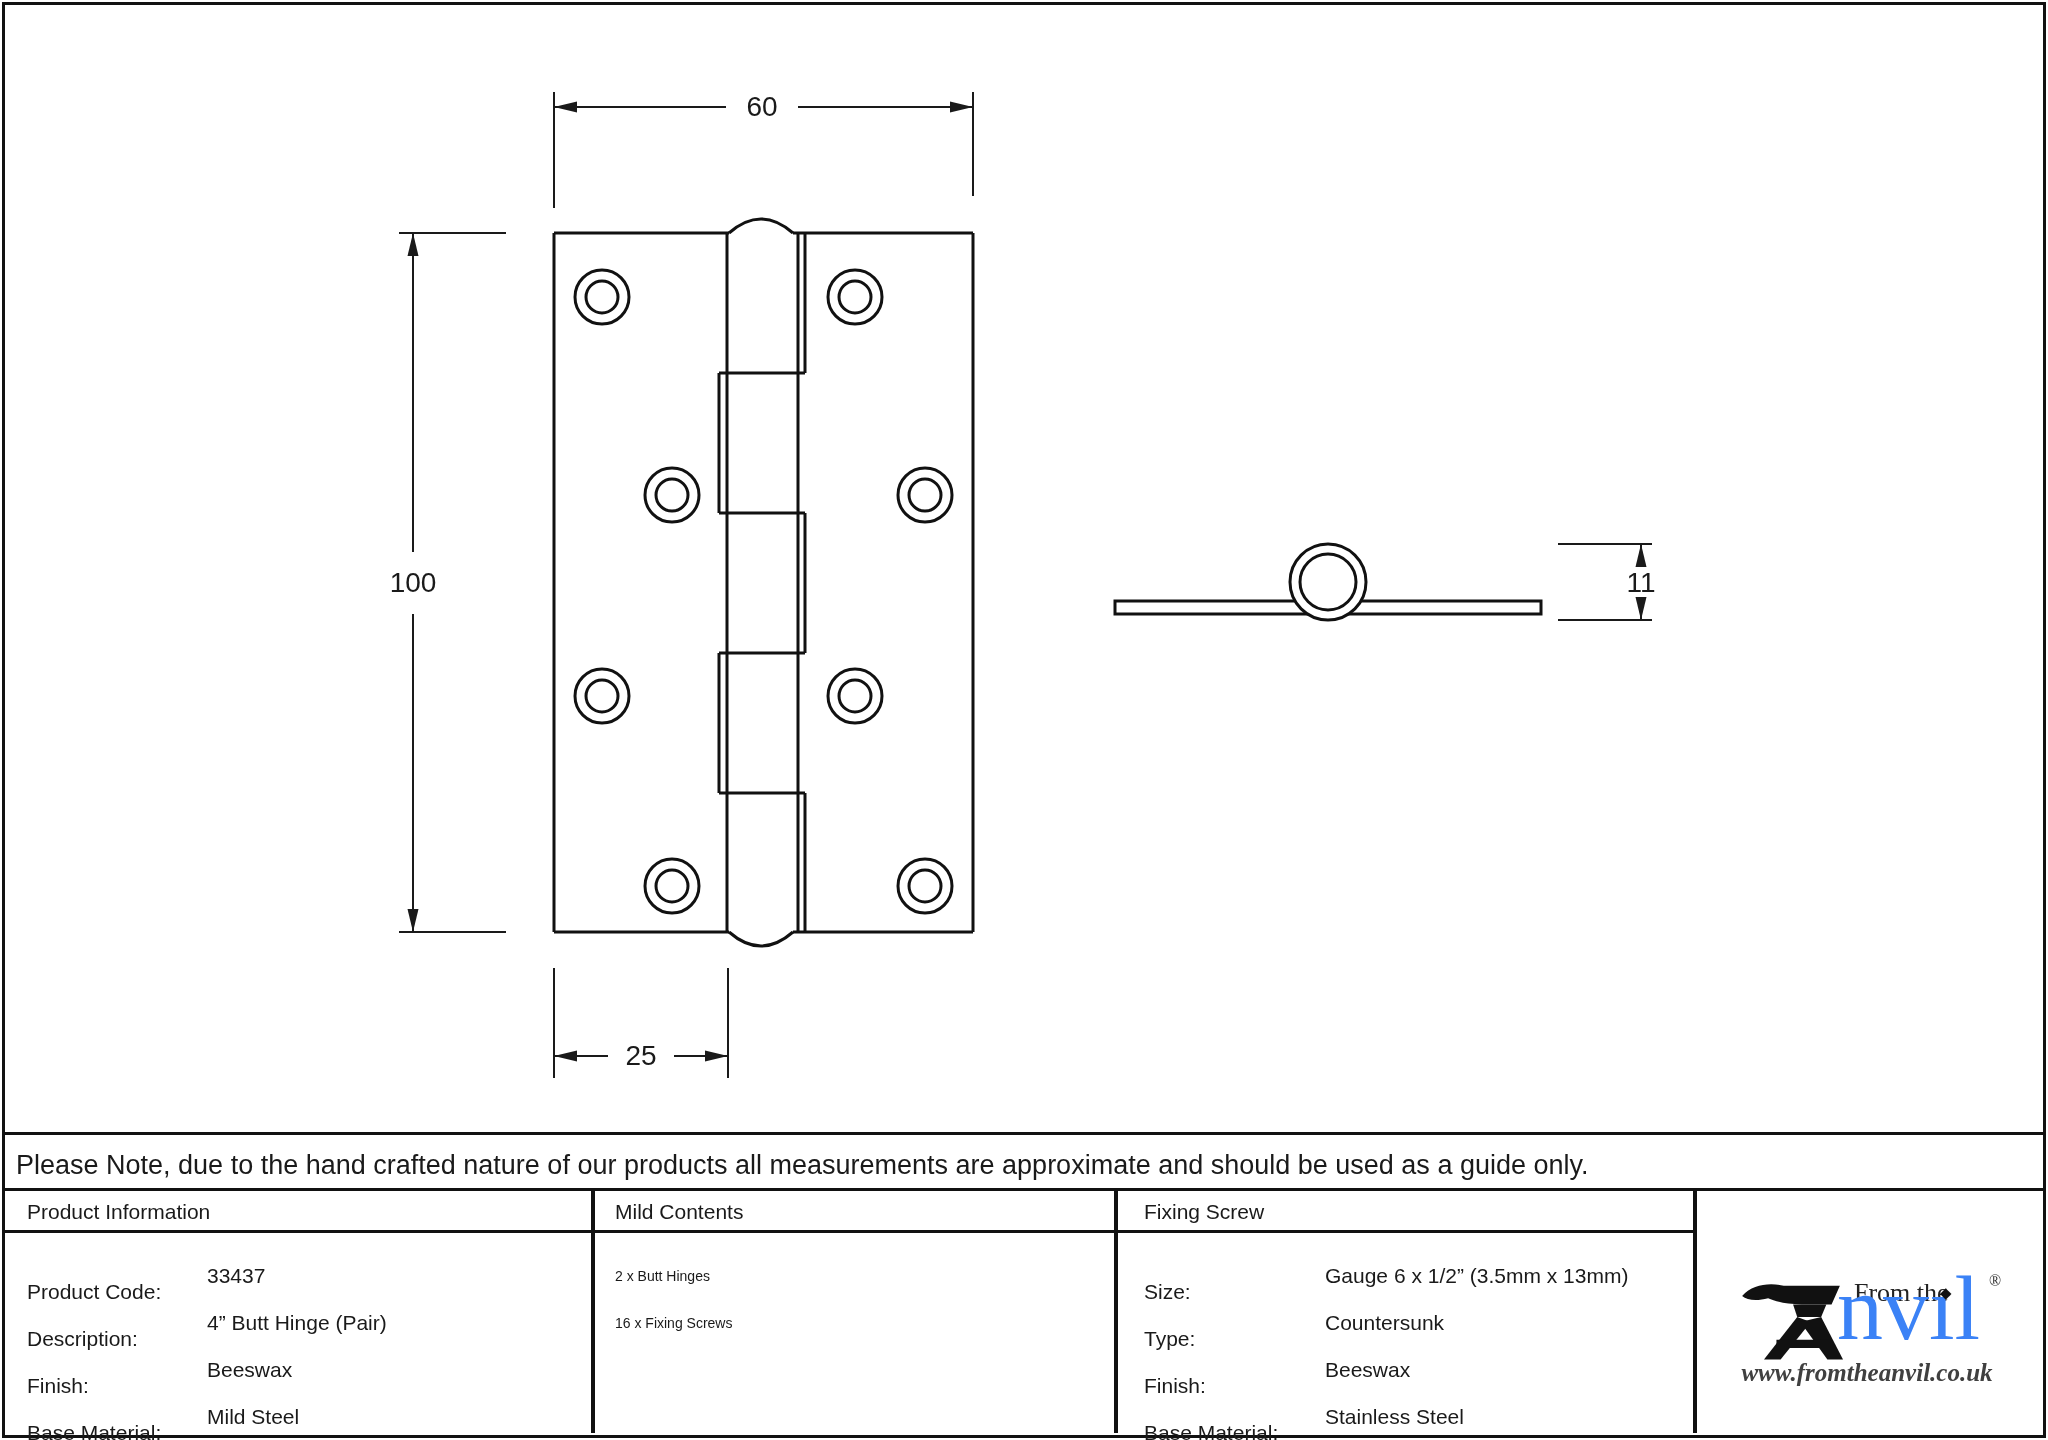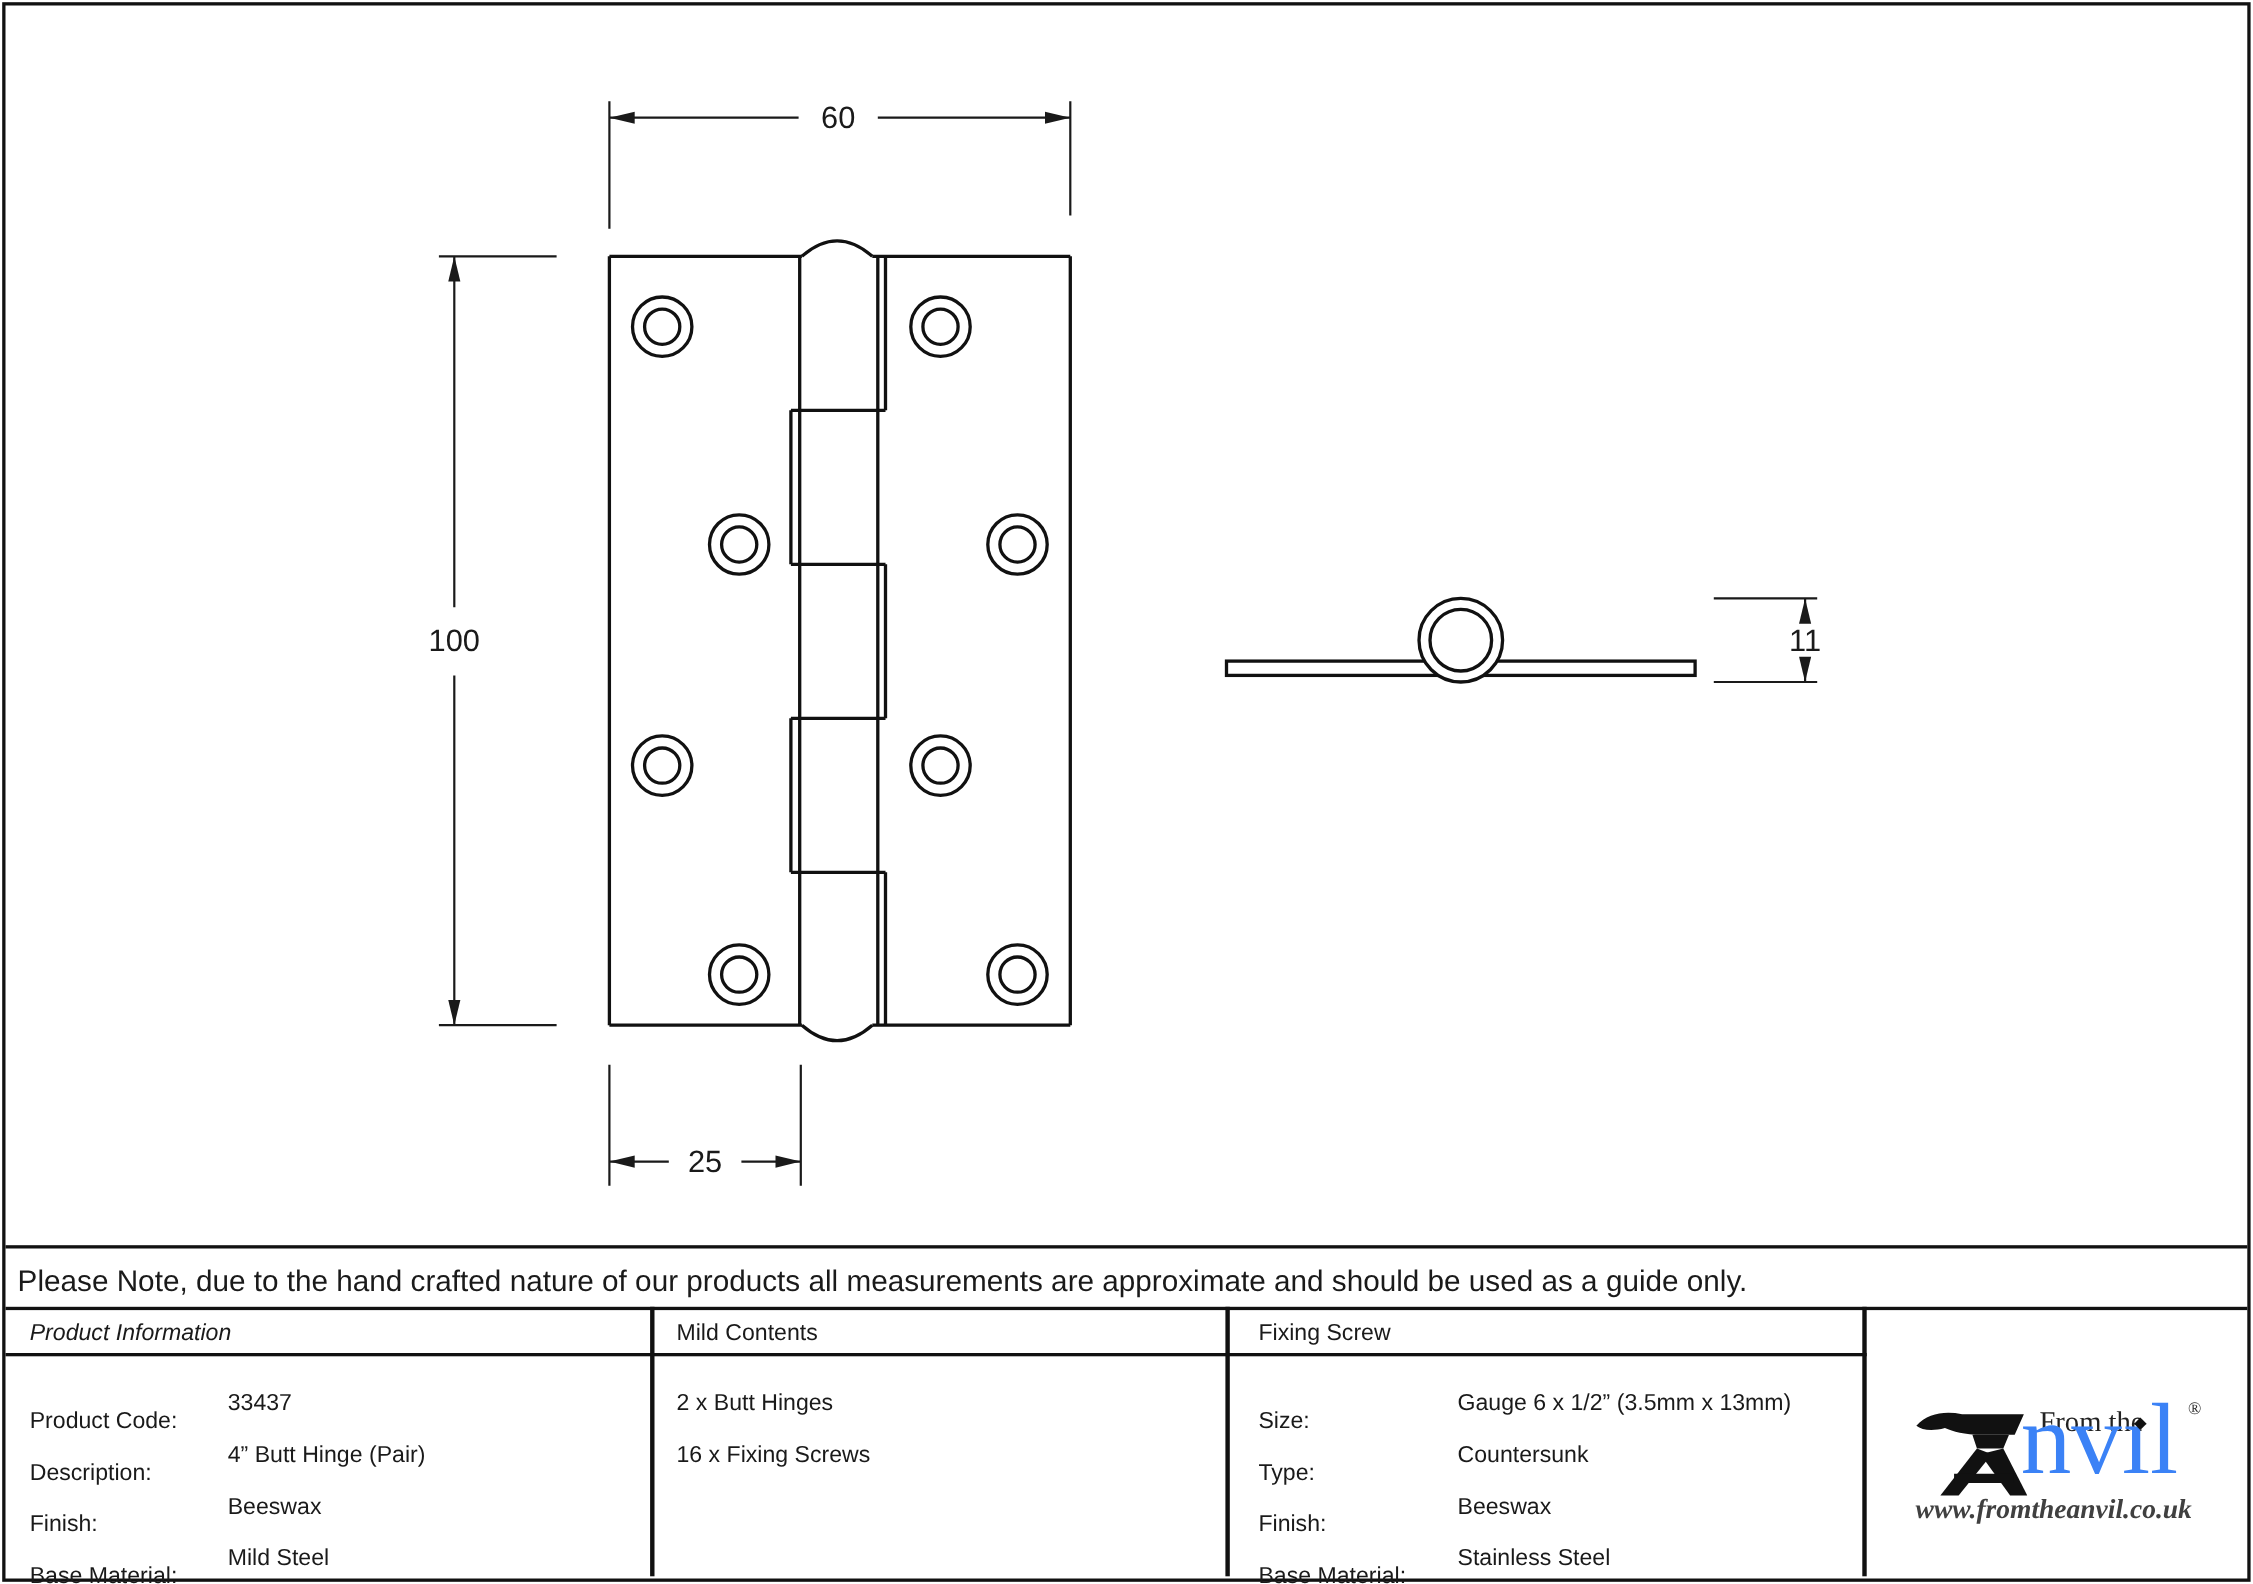--- a/index.html
+++ b/index.html
@@ -14,21 +14,21 @@
   svg{position:absolute;left:0;top:0;}
   .hline,.vline{position:absolute;background:#111;}
   .note-text{position:absolute;left:16px;top:1150px;font-size:27px;white-space:nowrap;}
   .hdr{position:absolute;top:1200px;font-size:21px;white-space:nowrap;}
   .kv-block{position:absolute;top:1252px;}
   .kv-row{display:flex;height:47px;align-items:center;font-size:21px;white-space:nowrap;}
   .kv-label{flex:0 0 auto;margin-top:33px;}
   .c1 .kv-label{width:180px;}
   .c3 .kv-label{width:181px;}
   .list-block{position:absolute;top:1252px;}
-  .list-row{display:flex;height:47px;align-items:center;font-size:21px;white-space:nowrap;}
+  .list-row{display:flex;height:47px;align-items:center;font-size:14px;white-space:nowrap;}
   .logo-cell{position:absolute;left:1697px;top:1192px;width:340px;height:238px;margin-top:20px;}
   .logo-prefix{position:absolute;left:157px;top:66px;font-family:"Liberation Serif",serif;font-size:26px;color:#222;}
   .logo-word{position:absolute;left:140px;top:50px;font-family:"Liberation Serif",serif;font-size:92px;line-height:92px;color:#3b82f6;}
   .logo-diamond{position:absolute;left:243px;top:72px;font-size:15px;color:#111;}
   .logo-reg{position:absolute;left:292px;top:60px;font-family:"Liberation Serif",serif;font-size:16px;color:#333;}
   .logo-url{position:absolute;left:0;top:147px;width:100%;text-align:center;
     font-family:"Liberation Serif",serif;font-style:italic;font-weight:bold;font-size:25px;color:#404040;}
   .dim-text{font-family:"Liberation Sans",sans-serif;font-size:28px;fill:#1a1a1a;}
 </style>
 </head>
@@ -105,21 +105,21 @@
 
 <div class="hline" style="left:5px;top:1132px;width:2038px;height:3px;"></div>
 <div class="hline" style="left:5px;top:1188px;width:2038px;height:3px;"></div>
 <div class="hline" style="left:5px;top:1230px;width:1692px;height:3px;"></div>
 <div class="vline" style="left:591px;top:1188px;width:4px;height:245px;"></div>
 <div class="vline" style="left:1114px;top:1188px;width:4px;height:245px;"></div>
 <div class="vline" style="left:1693px;top:1188px;width:4px;height:245px;"></div>
 
 <div class="note-text">Please Note, due to the hand crafted nature of our products all measurements are approximate and should be used as a guide only.</div>
 
-<div class="hdr" style="left:27px;font-style:italic;">Product Information</div>
+<div class="hdr" style="left:27px;">Product Information</div>
 <div class="hdr" style="left:615px;">Mild Contents</div>
 <div class="hdr" style="left:1144px;">Fixing Screw</div>
 
 <div class="kv-block c1" style="left:27px;">
   <div class="kv-row">
     <span class="kv-label">Product Code:</span>
     <span class="kv-value">33437</span>
   </div>
   <div class="kv-row">
     <span class="kv-label">Description:</span>

